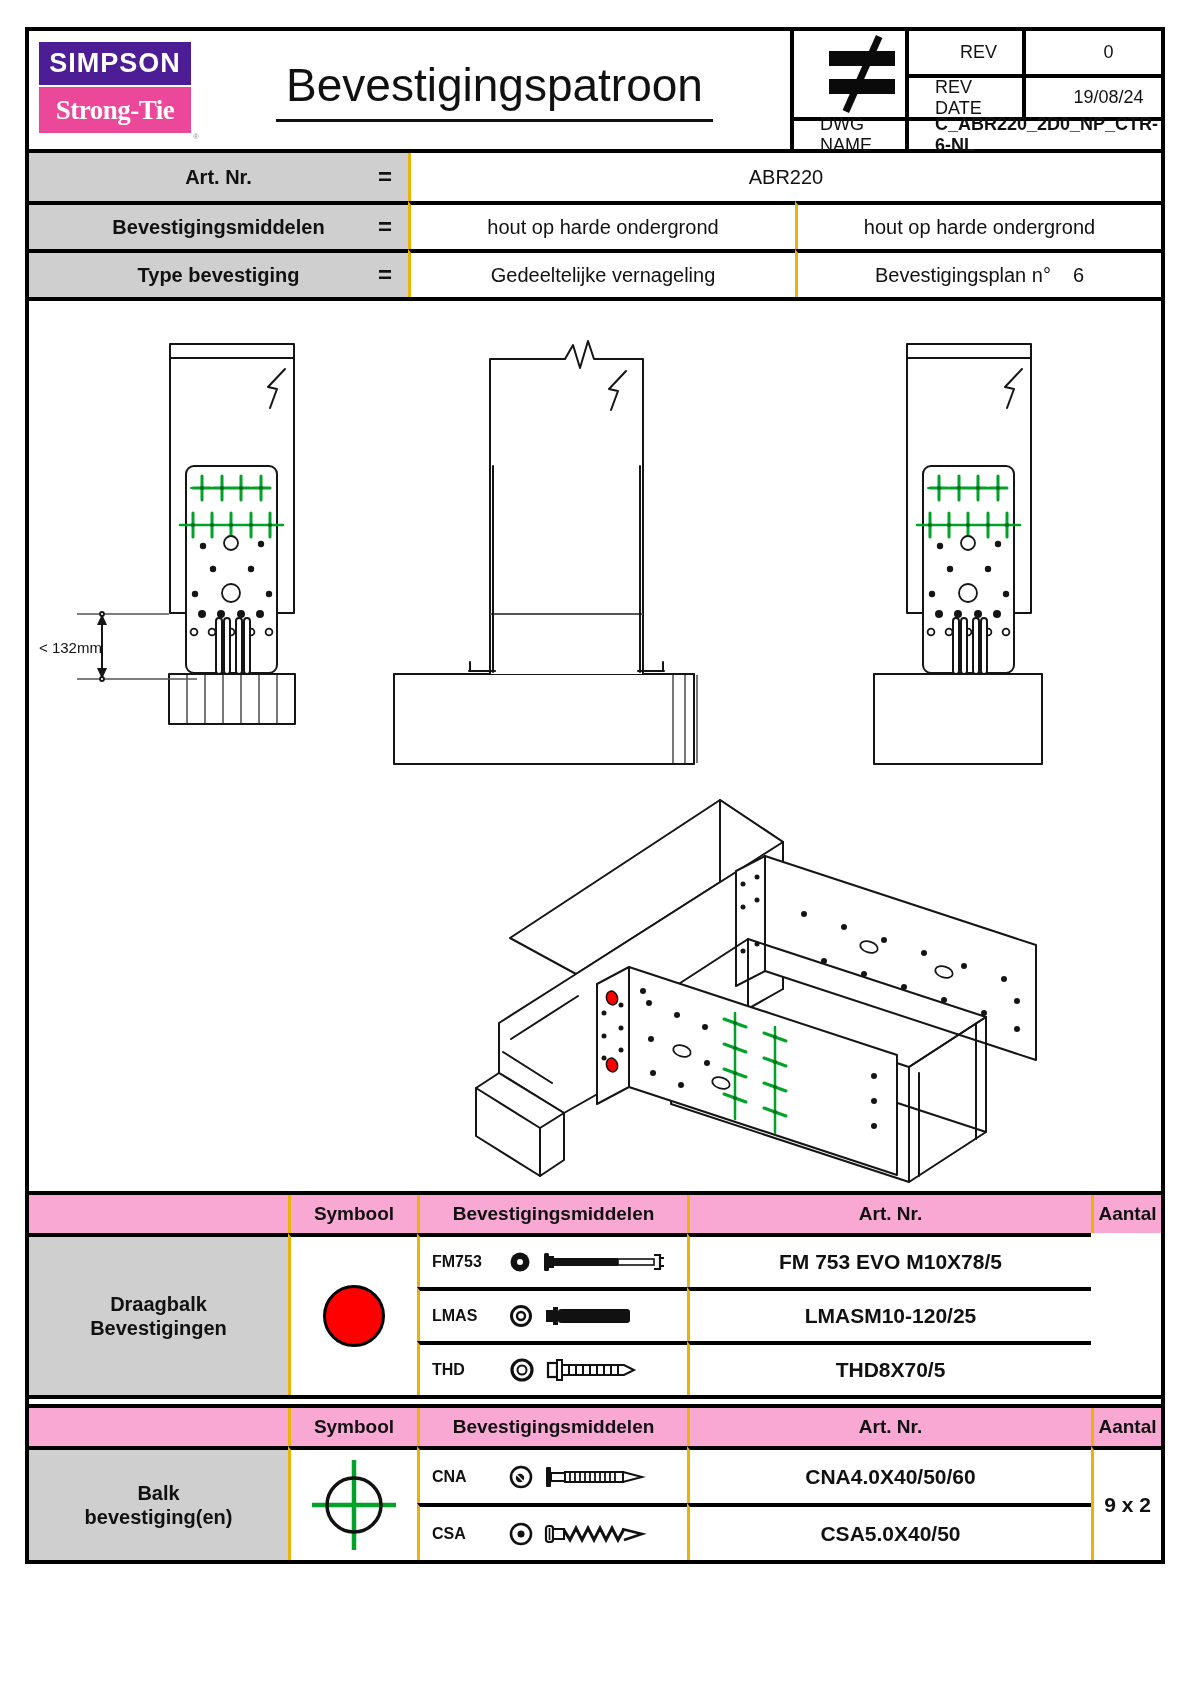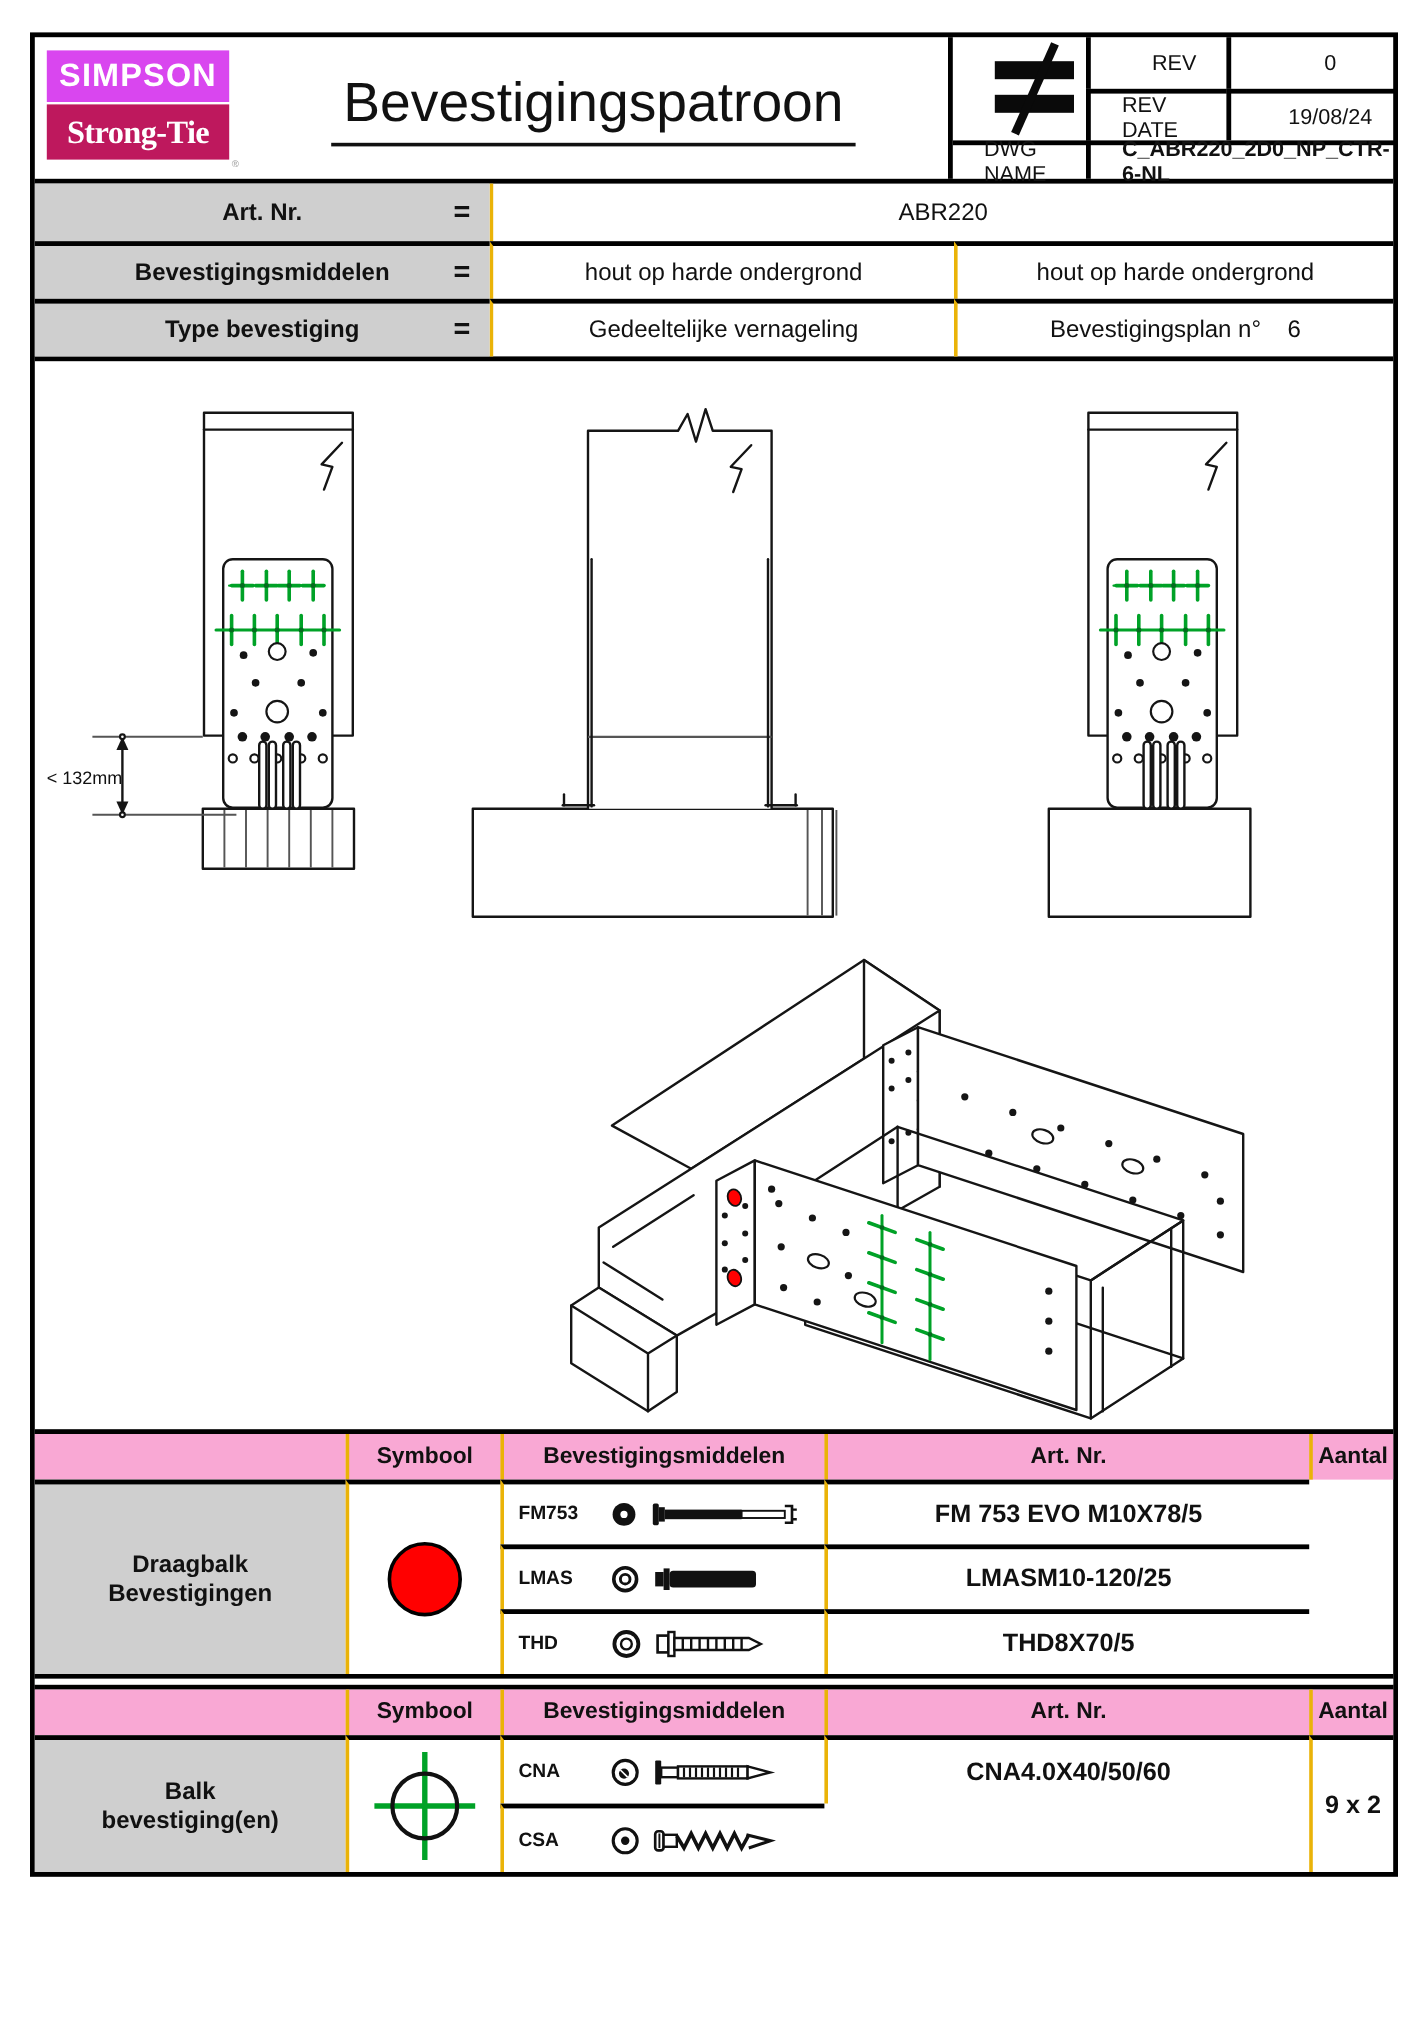--- a/index.html
+++ b/index.html
@@ -4,23 +4,23 @@
 <style>
   html,body{margin:0;padding:0;background:#fff;}
   body{width:1190px;height:1682px;position:relative;font-family:"Liberation Sans",sans-serif;color:#111;}
   .frame{position:absolute;left:25px;top:27px;width:1132px;border:4px solid #000;background:#fff;}
   .secbar{height:4px;background:#000;}
   .gapbar{height:5px;background:#fff;}
 
   
   .hdr{display:flex;height:118px;}
   .logo-area{width:170px;padding:11px 0 0 10px;box-sizing:border-box;}
-  .logo-black{width:152px;height:43px;background:#d946ef;display:flex;align-items:center;justify-content:center;}
+  .logo-black{width:152px;height:43px;background:#4c1d95;display:flex;align-items:center;justify-content:center;}
   .logo-black span{color:#fff;font-weight:bold;font-size:27px;letter-spacing:1px;}
-  .logo-orange{width:152px;height:46px;background:#be185d;margin-top:2px;display:flex;align-items:center;justify-content:center;}
+  .logo-orange{width:152px;height:46px;background:#ec4899;margin-top:2px;display:flex;align-items:center;justify-content:center;}
   .logo-orange span{color:#fff;font-weight:bold;font-size:27px;font-family:"Liberation Serif",serif;letter-spacing:-0.5px;}
   .logo-reg{display:block;text-align:right;width:160px;font-size:8px;color:#999;line-height:8px;}
   .title-area{flex:1;display:flex;align-items:center;justify-content:center;}
   .doc-title{font-size:46px;border-bottom:3px solid #111;padding:0 10px 7px 10px;white-space:nowrap;}
   .stamp{width:371px;border-left:4px solid #000;display:grid;grid-template-columns:111px 117px 143px;grid-template-rows:43px 43px 32px;box-sizing:border-box;}
   .stamp>div{display:flex;align-items:center;justify-content:center;box-sizing:border-box;font-size:18px;padding-left:26px;}
   .neqcell{grid-row:1/span 2;grid-column:1;}
   .dwglbl{grid-row:3;grid-column:1;border-top:4px solid #000;font-size:17px;}
   .revlbl{grid-row:1;grid-column:2;border-left:4px solid #000;}
   .revval{grid-row:1;grid-column:3;border-left:4px solid #000;}
@@ -508,15 +508,16 @@
         <circle cx="13" cy="13" r="3.5" fill="#111"></circle>
       </svg>
       <svg width="120" height="28" viewBox="0 0 120 28">
         <rect x="2" y="6" width="7" height="16" rx="2.5" fill="#fff" stroke="#111" stroke-width="2.2"></rect>
         <line x1="5.5" y1="8" x2="5.5" y2="20" stroke="#111" stroke-width="1.6"></line>
         <rect x="9" y="9" width="11" height="10" fill="#fff" stroke="#111" stroke-width="2"></rect>
         <path d="M20,10 L26,20 L32,8 L38,20 L44,8 L50,20 L56,8 L62,20 L68,8 L74,20 L80,9" fill="none" stroke="#111" stroke-width="3"></path>
         <path d="M78,9 L98,14 L80,20" fill="none" stroke="#111" stroke-width="2.6"></path>
       </svg>
     </div>
+    <div class="artcell rowB bt bl">CSA5.0X40/50</div>
   </div>
 
 </div>
 
 </body></html>

